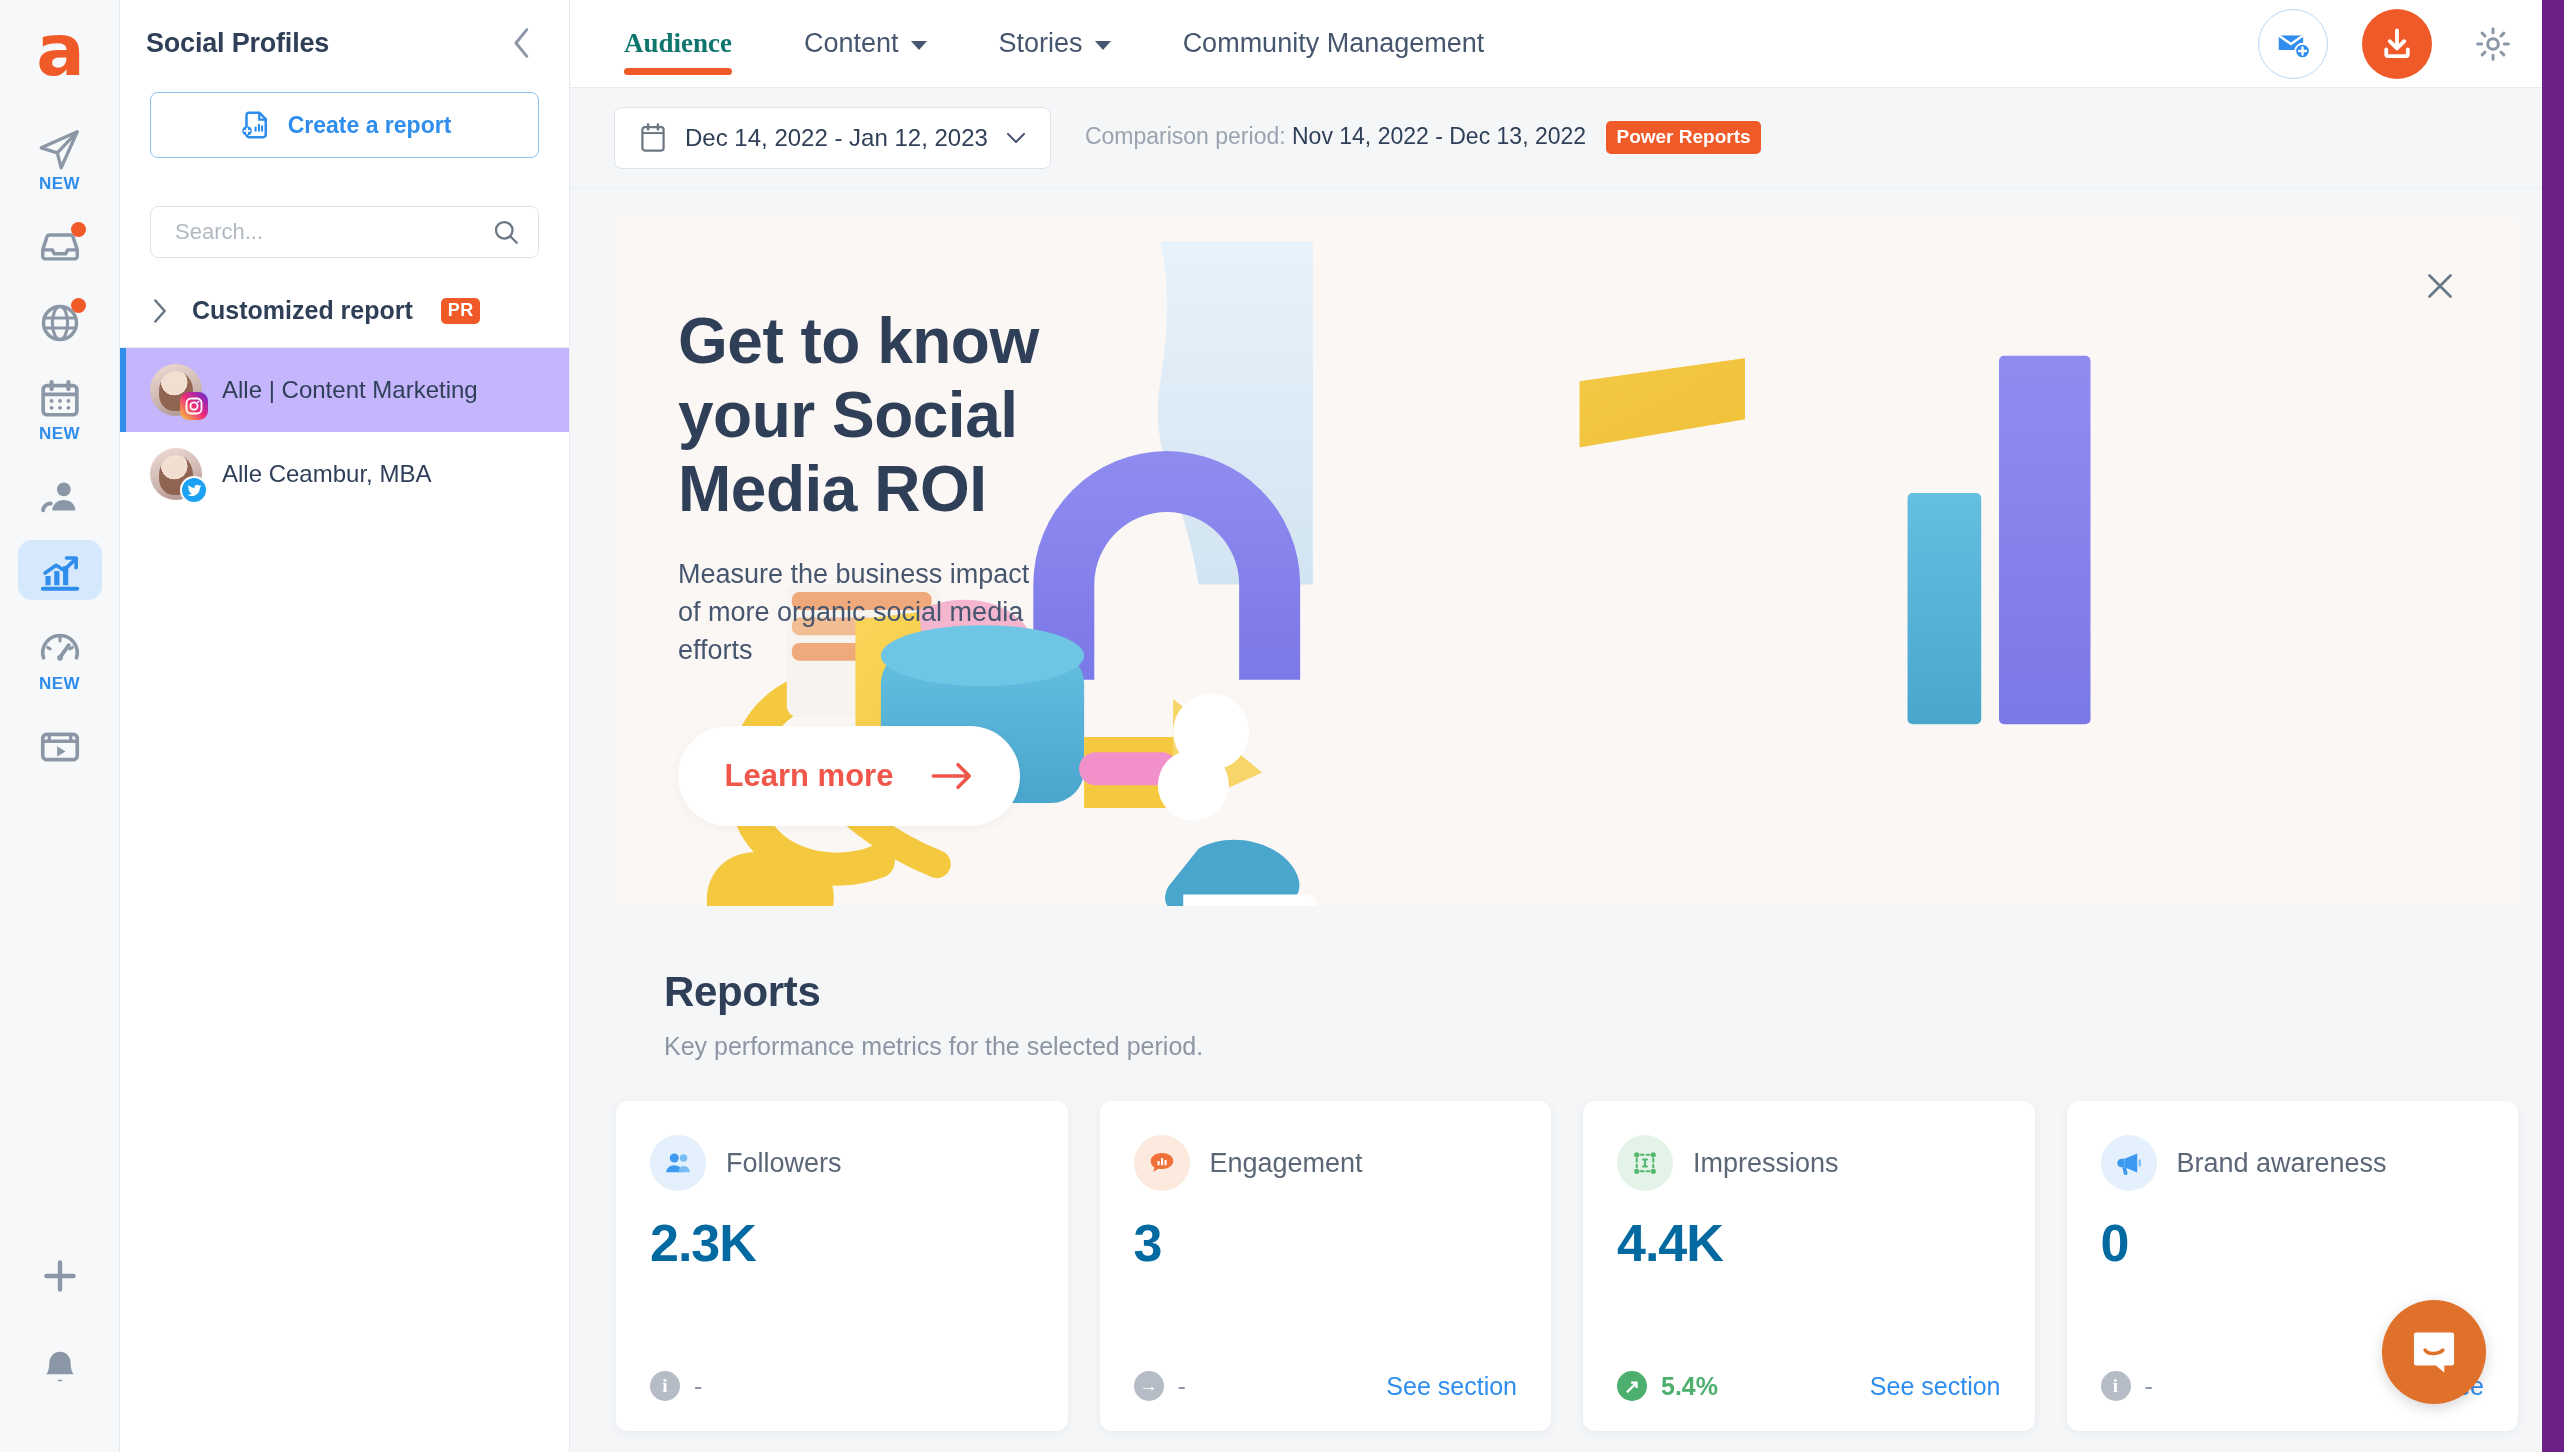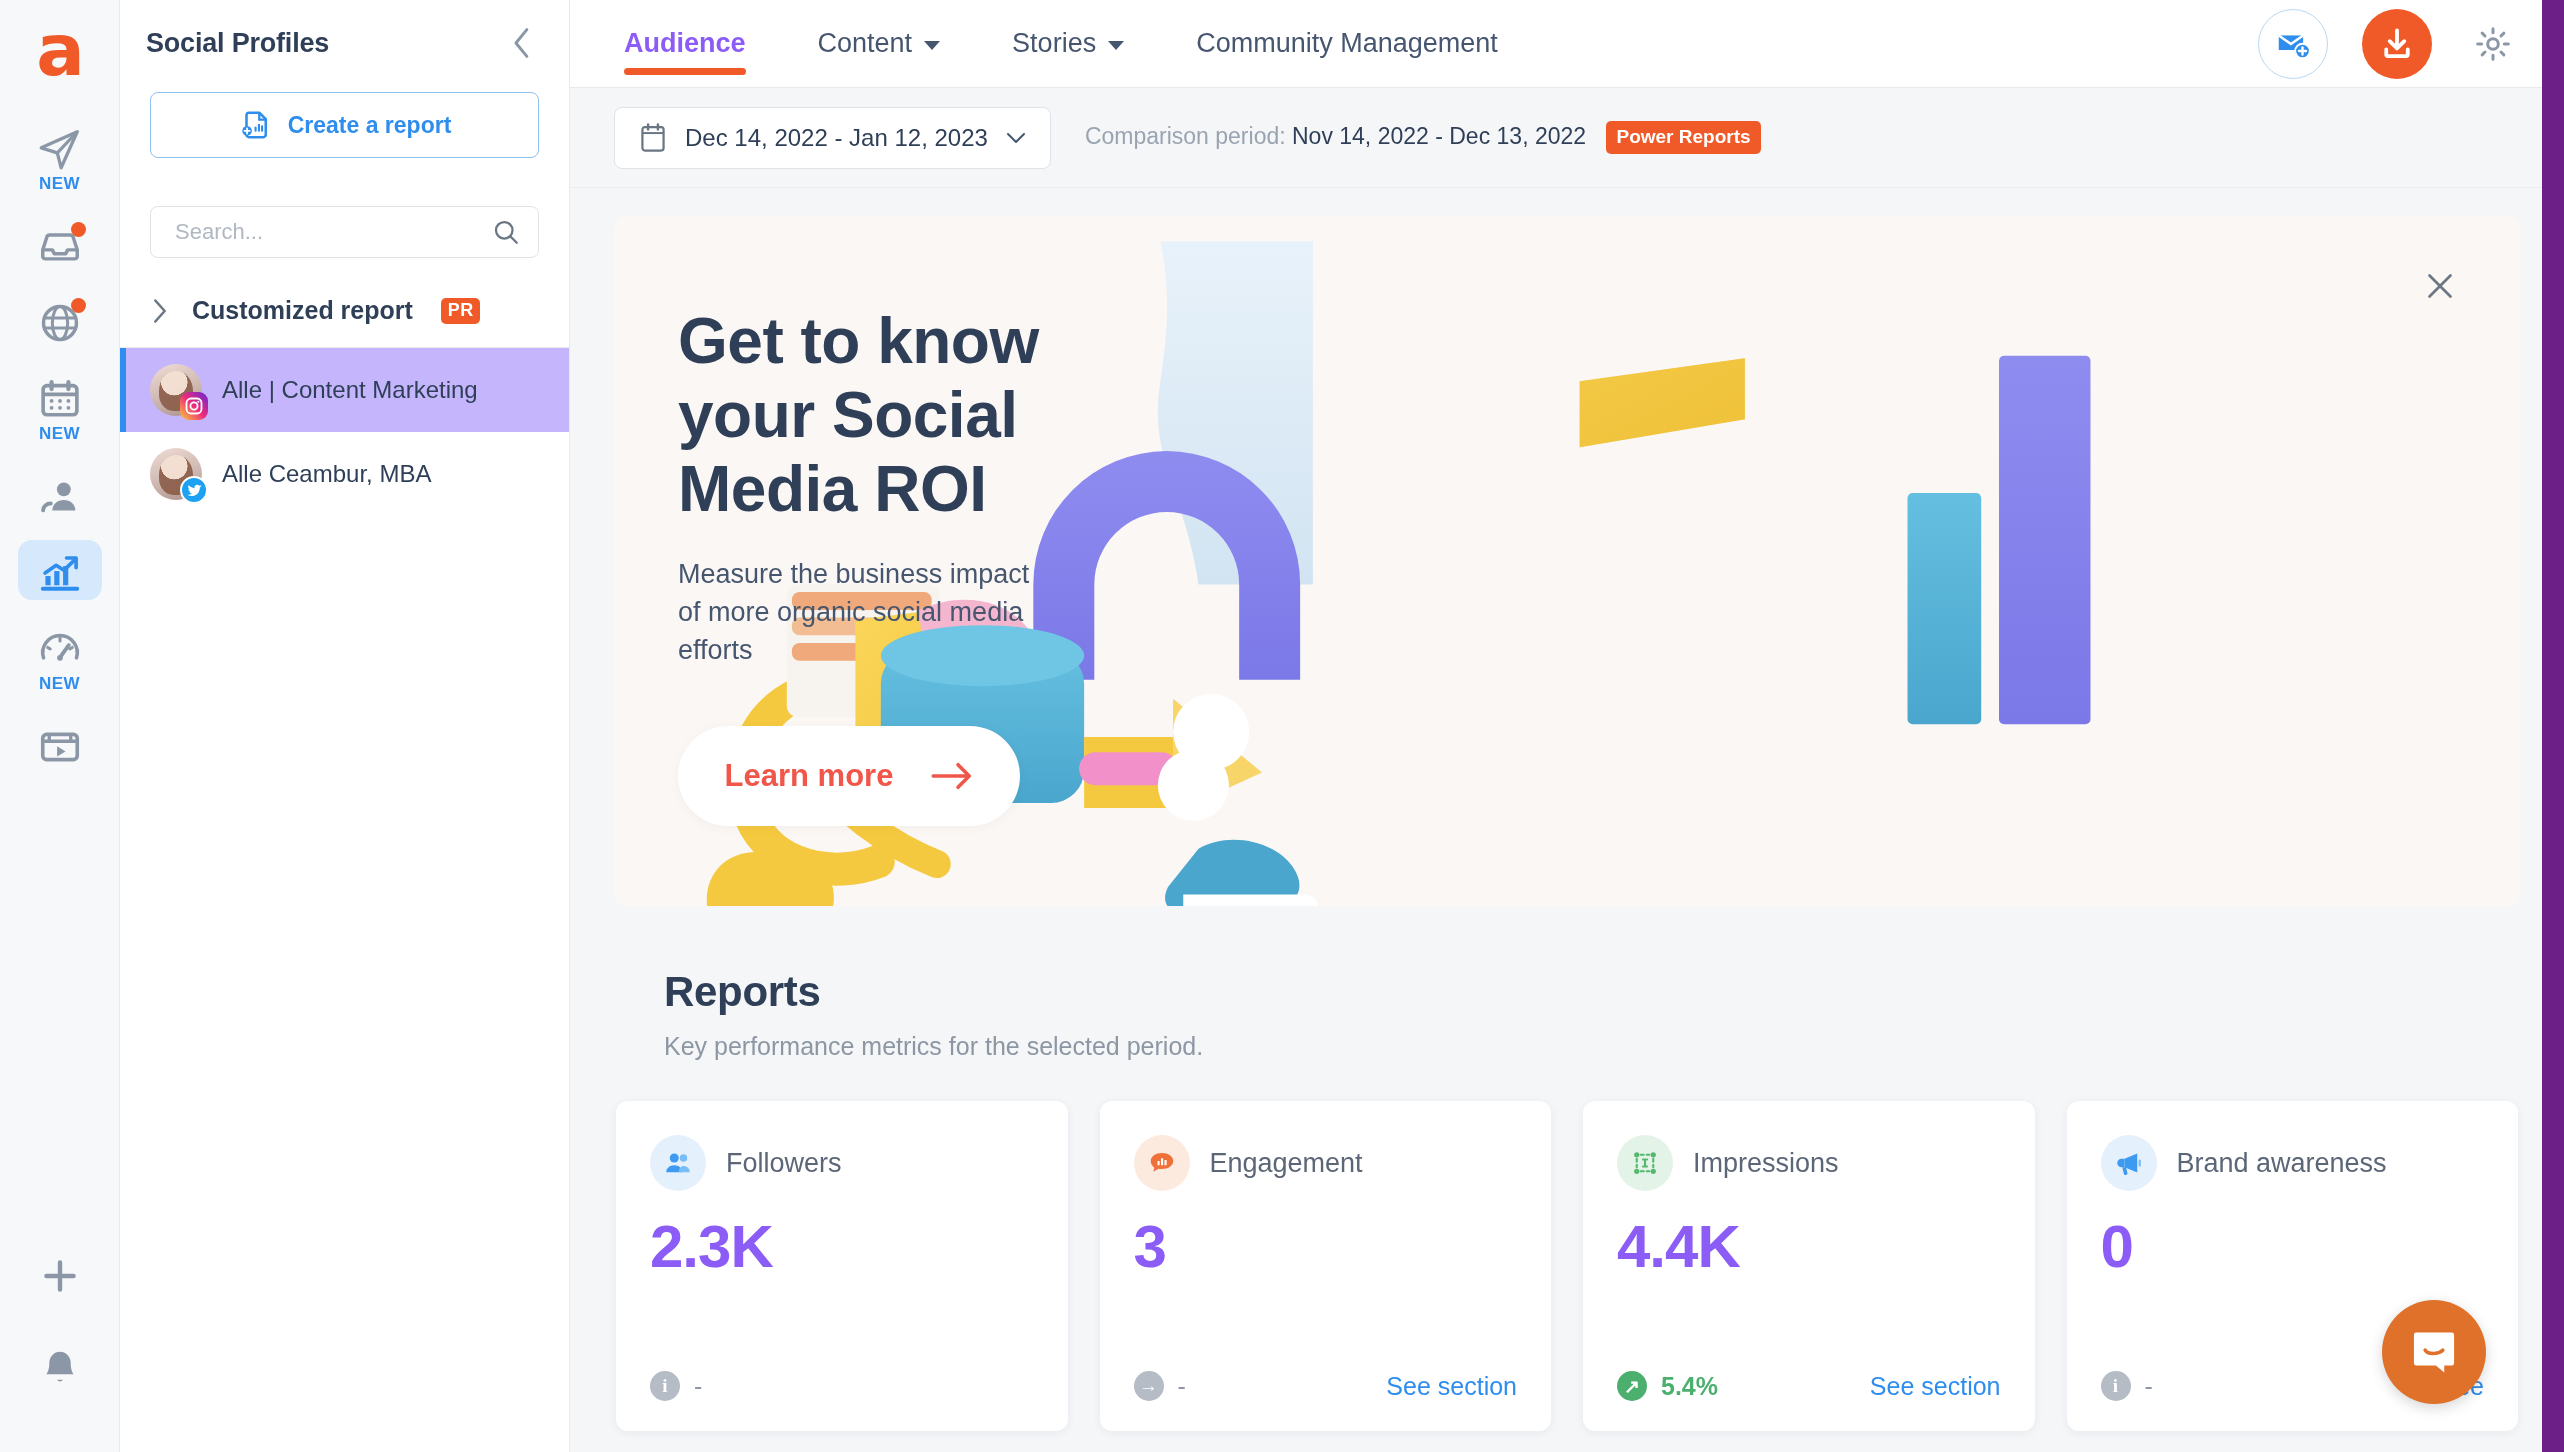--- a/index.html
+++ b/index.html
@@ -218,21 +218,21 @@
   .tab {
     height: 100%;
     display: flex; align-items: center; gap: 12px;
     padding: 0 36px;
     font-size: 27px;
     color: #46566f;
     cursor: pointer;
     position: relative;
   }
   .tab:first-child { padding-left: 10px; }
-  .tab.active { color: #8b5cf6; font-weight: 700; }
+  .tab.active { color: #0f766e; font-weight: 700; font-family: Liberation Serif, serif; }
   .tab.active::after {
     content: "";
     position: absolute;
     left: 10px; right: 36px; bottom: 12px;
     height: 7px; border-radius: 4px;
     background: #f05a28;
   }
   .caret {
     width: 0; height: 0;
     border-left: 8px solid transparent;
@@ -379,21 +379,21 @@
     width: 56px; height: 56px; border-radius: 50%;
     display: flex; align-items: center; justify-content: center;
     flex: 0 0 56px;
   }
   .ico-blue { background: #e4f0fc; }
   .ico-orange { background: #fdeade; }
   .ico-green { background: #e4f3e7; }
   .card-label { font-size: 27px; color: #5b6676; }
   .card-value {
     margin-top: 26px;
-    font-size: 60px; font-weight: 700; color: #8b5cf6;
+    font-size: 52px; font-weight: 700; color: #0369a1;
     letter-spacing: -1px; line-height: 1;
   }
   .card-foot {
     margin-top: auto;
     display: flex; align-items: center;
   }
   .delta { display: flex; align-items: center; gap: 14px; }
   .delta-ico {
     width: 30px; height: 30px; border-radius: 50%;
     display: flex; align-items: center; justify-content: center;

